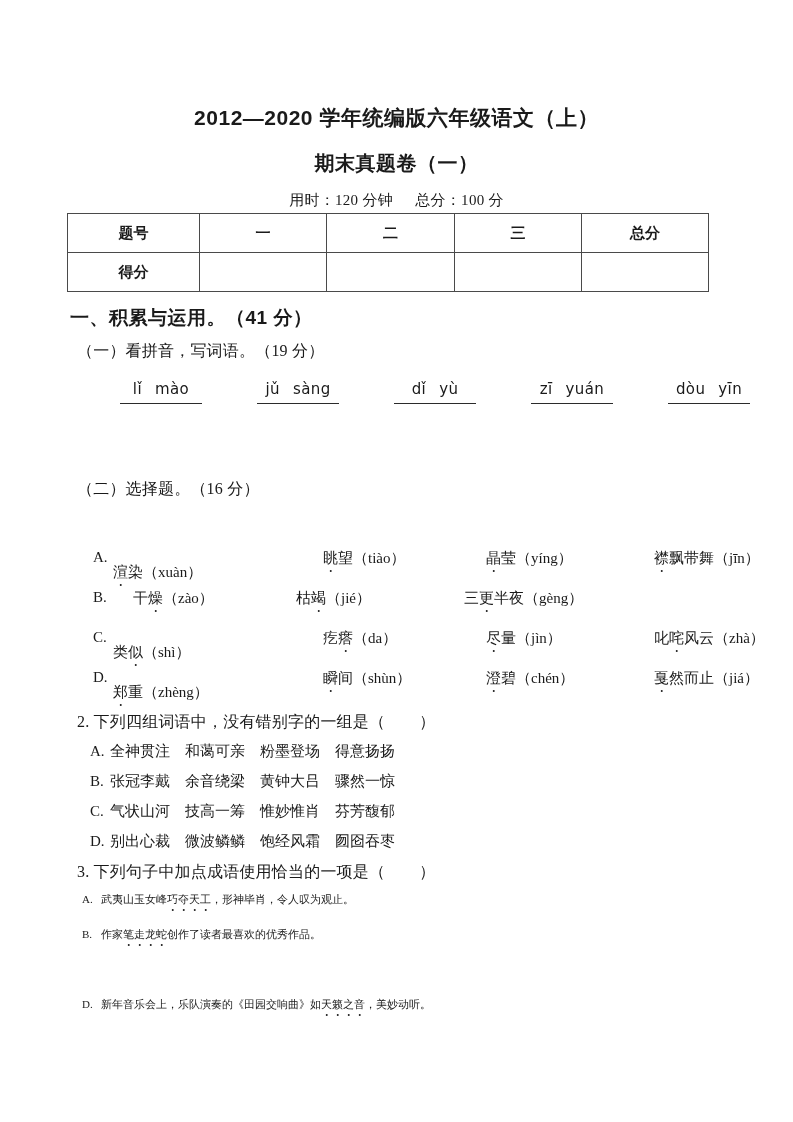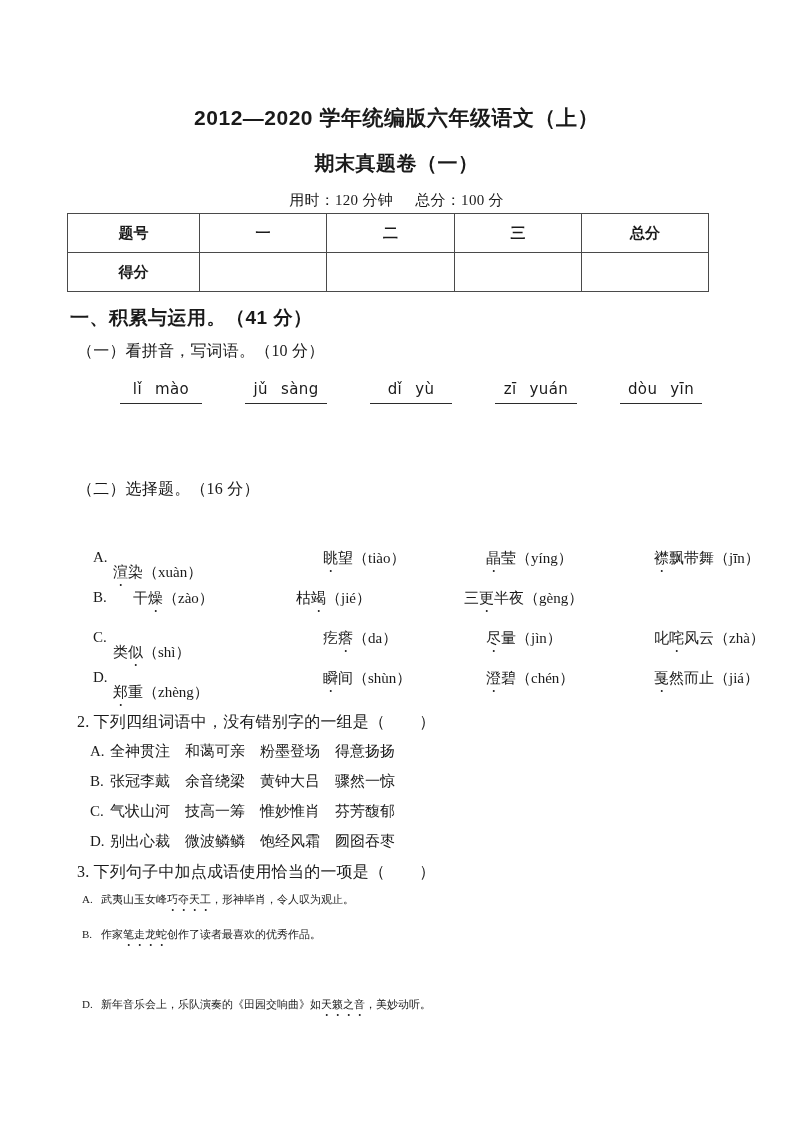--- a/index.html
+++ b/index.html
@@ -100,21 +100,21 @@
   }
   .sub-pinyin-head { left: 77px; top: 341px; }
   .sub-choice-head { left: 77px; top: 479px; }
 
   
   .pinyin-row {
     position: absolute;
     left: 120px;
     top: 380px;
     display: flex;
-    gap: 0px;
+    gap: 12px;
     align-items: flex-end;
   }
   .pinyin-item {
     display: inline-block;
     border-bottom: 1.2px solid #2b2b2b;
     padding: 0 2px 5px 2px;
     margin-right: 43px;
     text-align: center;
     font-family: "DejaVu Sans", "Liberation Sans", sans-serif;
     font-size: 15px;
@@ -246,21 +246,21 @@
           <td class="blank"></td>
           <td class="blank"></td>
           <td class="blank"></td>
         </tr>
       </tbody>
     </table>
   </div>
 
   <div class="section-title">一、积累与运用。（41 分）</div>
 
-  <div class="subsection sub-pinyin-head">（一）看拼音，写词语。（10 分）</div>
+  <div class="subsection sub-pinyin-head">（一）看拼音，写词语。（19 分）</div>
 
   <div class="pinyin-row">
     <div class="pinyin-item">
       <span class="syl">lǐ</span><span class="syl">mào</span>
     </div>
     <div class="pinyin-item">
       <span class="syl">jǔ</span><span class="syl">sàng</span>
     </div>
     <div class="pinyin-item">
       <span class="syl">dǐ</span><span class="syl">yù</span>

